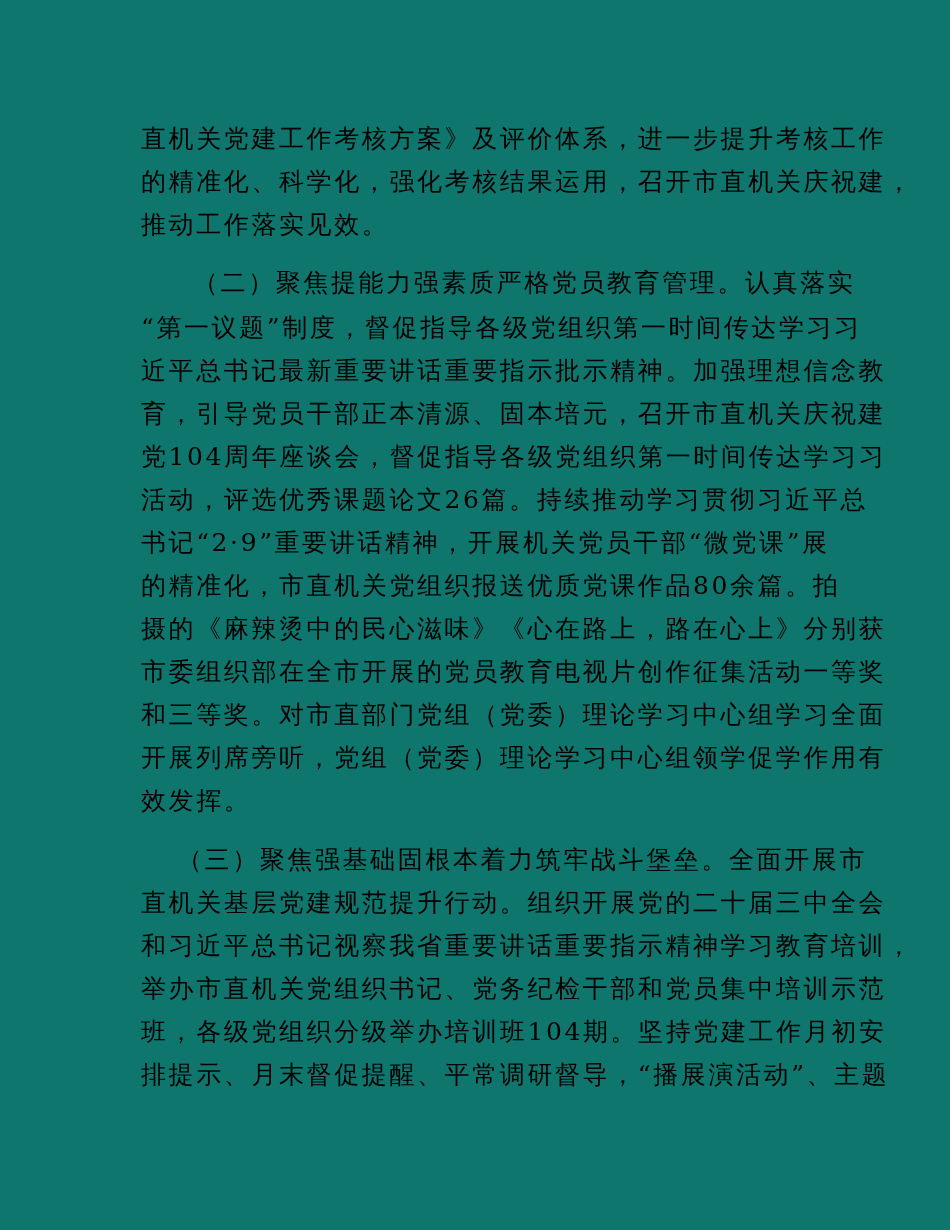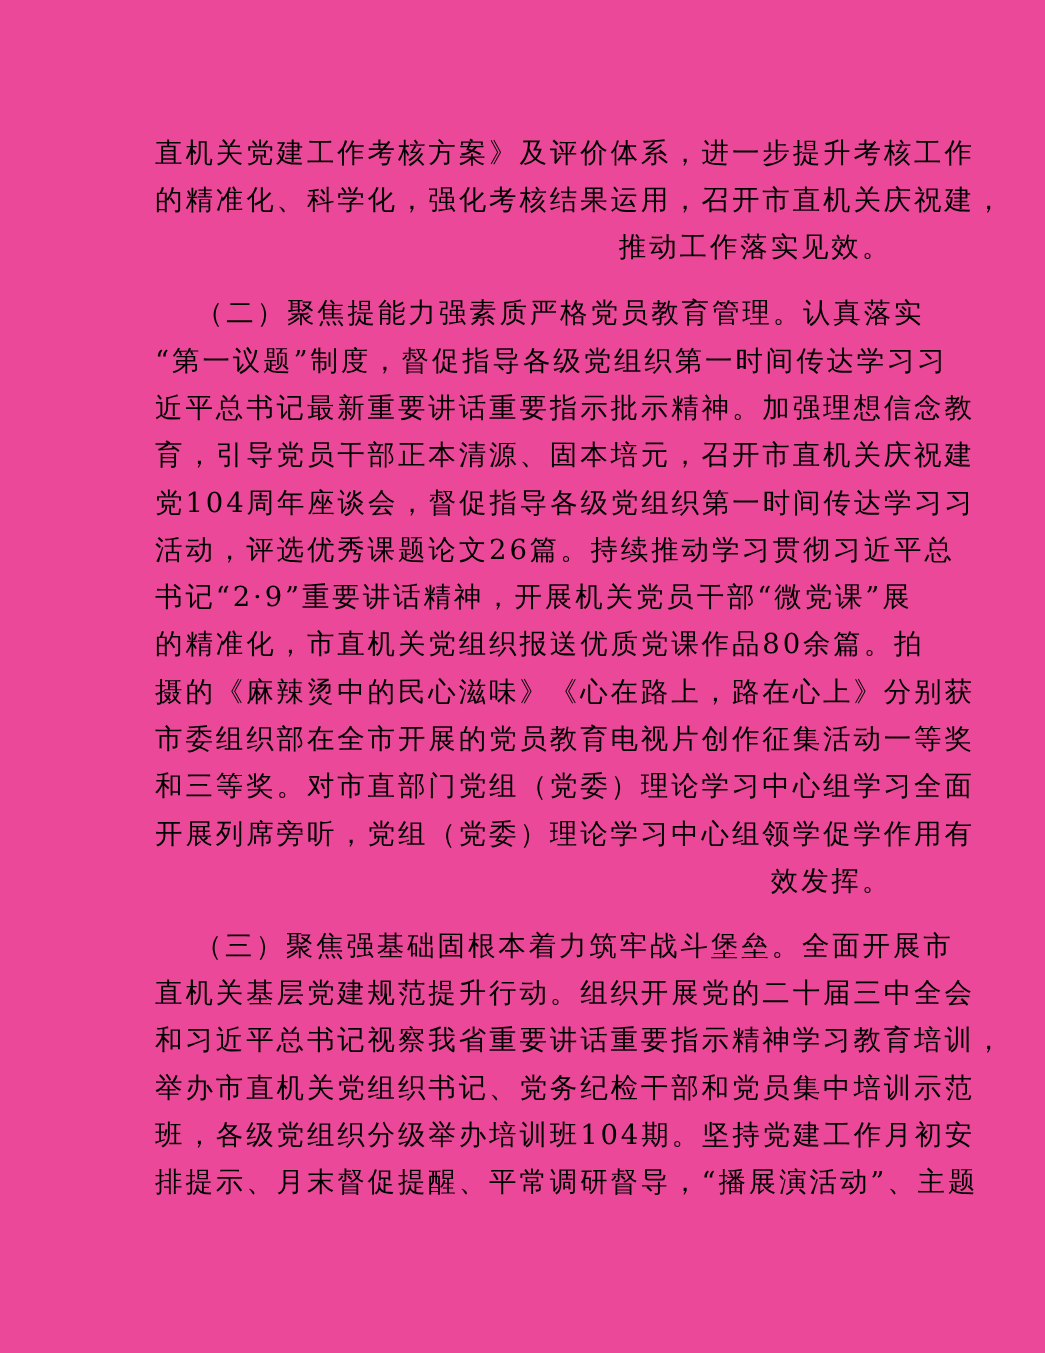--- a/index.html
+++ b/index.html
@@ -14,22 +14,21 @@
       overflow: hidden;
       font-family: "DejaVu Serif", "Liberation Serif", serif;
       color: #000000;
     }
     .page {
       position: absolute;
       left: 0;
       top: 0;
       width: 950px;
       height: 1230px;
-      background: #ec4899;
-      text-align: right;
+      background: #0f766e;
     }
     .line {
       position: absolute;
       left: 141px;
       width: 670px;
       height: 30px;
       font-size: 25px;
       line-height: 30px;
       white-space: nowrap;
       letter-spacing: 2.6px;
@@ -37,21 +36,21 @@
   </style>
 </head>
 <body>
 
 <div class="page">
 
   <div class="line" style="top:124px">直机关党建工作考核方案》及评价体系，进一步提升考核工作</div>
   <div class="line" style="top:167px">的精准化、科学化，强化考核结果运用，召开市直机关庆祝建，</div>
   <div class="line" style="top:210px">推动工作落实见效。</div>
 
-  <div class="line" style="top:270px; left:178px; width:634px;">（二）聚焦提能力强素质严格党员教育管理。认真落实</div>
+  <div class="line" style="top:270px; left:193px; width:634px;font-family:Liberation Mono, monospace;">（二）聚焦提能力强素质严格党员教育管理。认真落实</div>
   <div class="line" style="top:313px">“第一议题”制度，督促指导各级党组织第一时间传达学习习</div>
   <div class="line" style="top:356px">近平总书记最新重要讲话重要指示批示精神。加强理想信念教</div>
   <div class="line" style="top:399px">育，引导党员干部正本清源、固本培元，召开市直机关庆祝建</div>
   <div class="line" style="top:442px">党104周年座谈会，督促指导各级党组织第一时间传达学习习</div>
   <div class="line" style="top:485px">活动，评选优秀课题论文26篇。持续推动学习贯彻习近平总</div>
   <div class="line" style="top:528px">书记“2·9”重要讲话精神，开展机关党员干部“微党课”展</div>
   <div class="line" style="top:571px">的精准化，市直机关党组织报送优质党课作品80余篇。拍</div>
   <div class="line" style="top:614px">摄的《麻辣烫中的民心滋味》《心在路上，路在心上》分别获</div>
   <div class="line" style="top:657px">市委组织部在全市开展的党员教育电视片创作征集活动一等奖</div>
   <div class="line" style="top:700px">和三等奖。对市直部门党组（党委）理论学习中心组学习全面</div>

